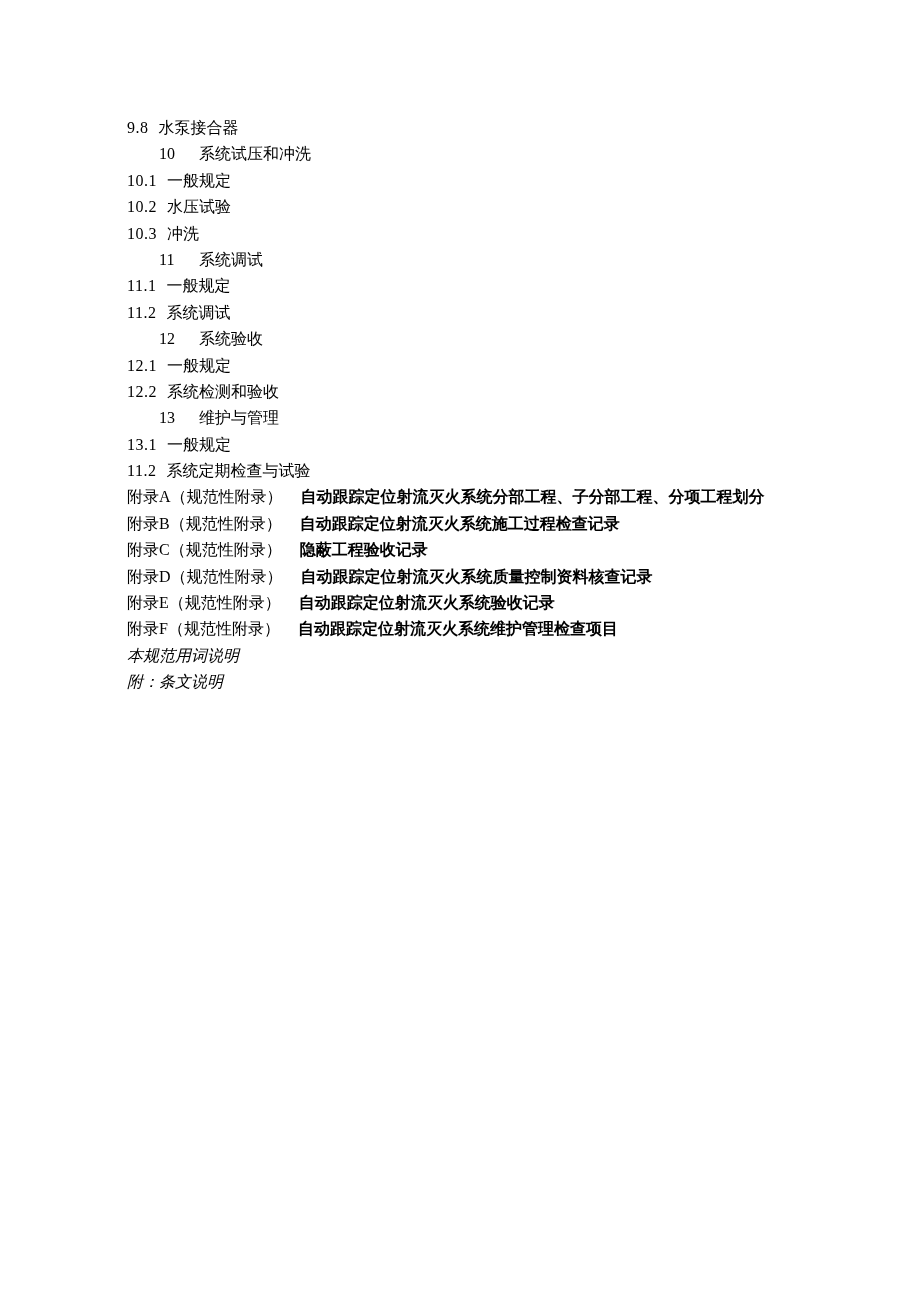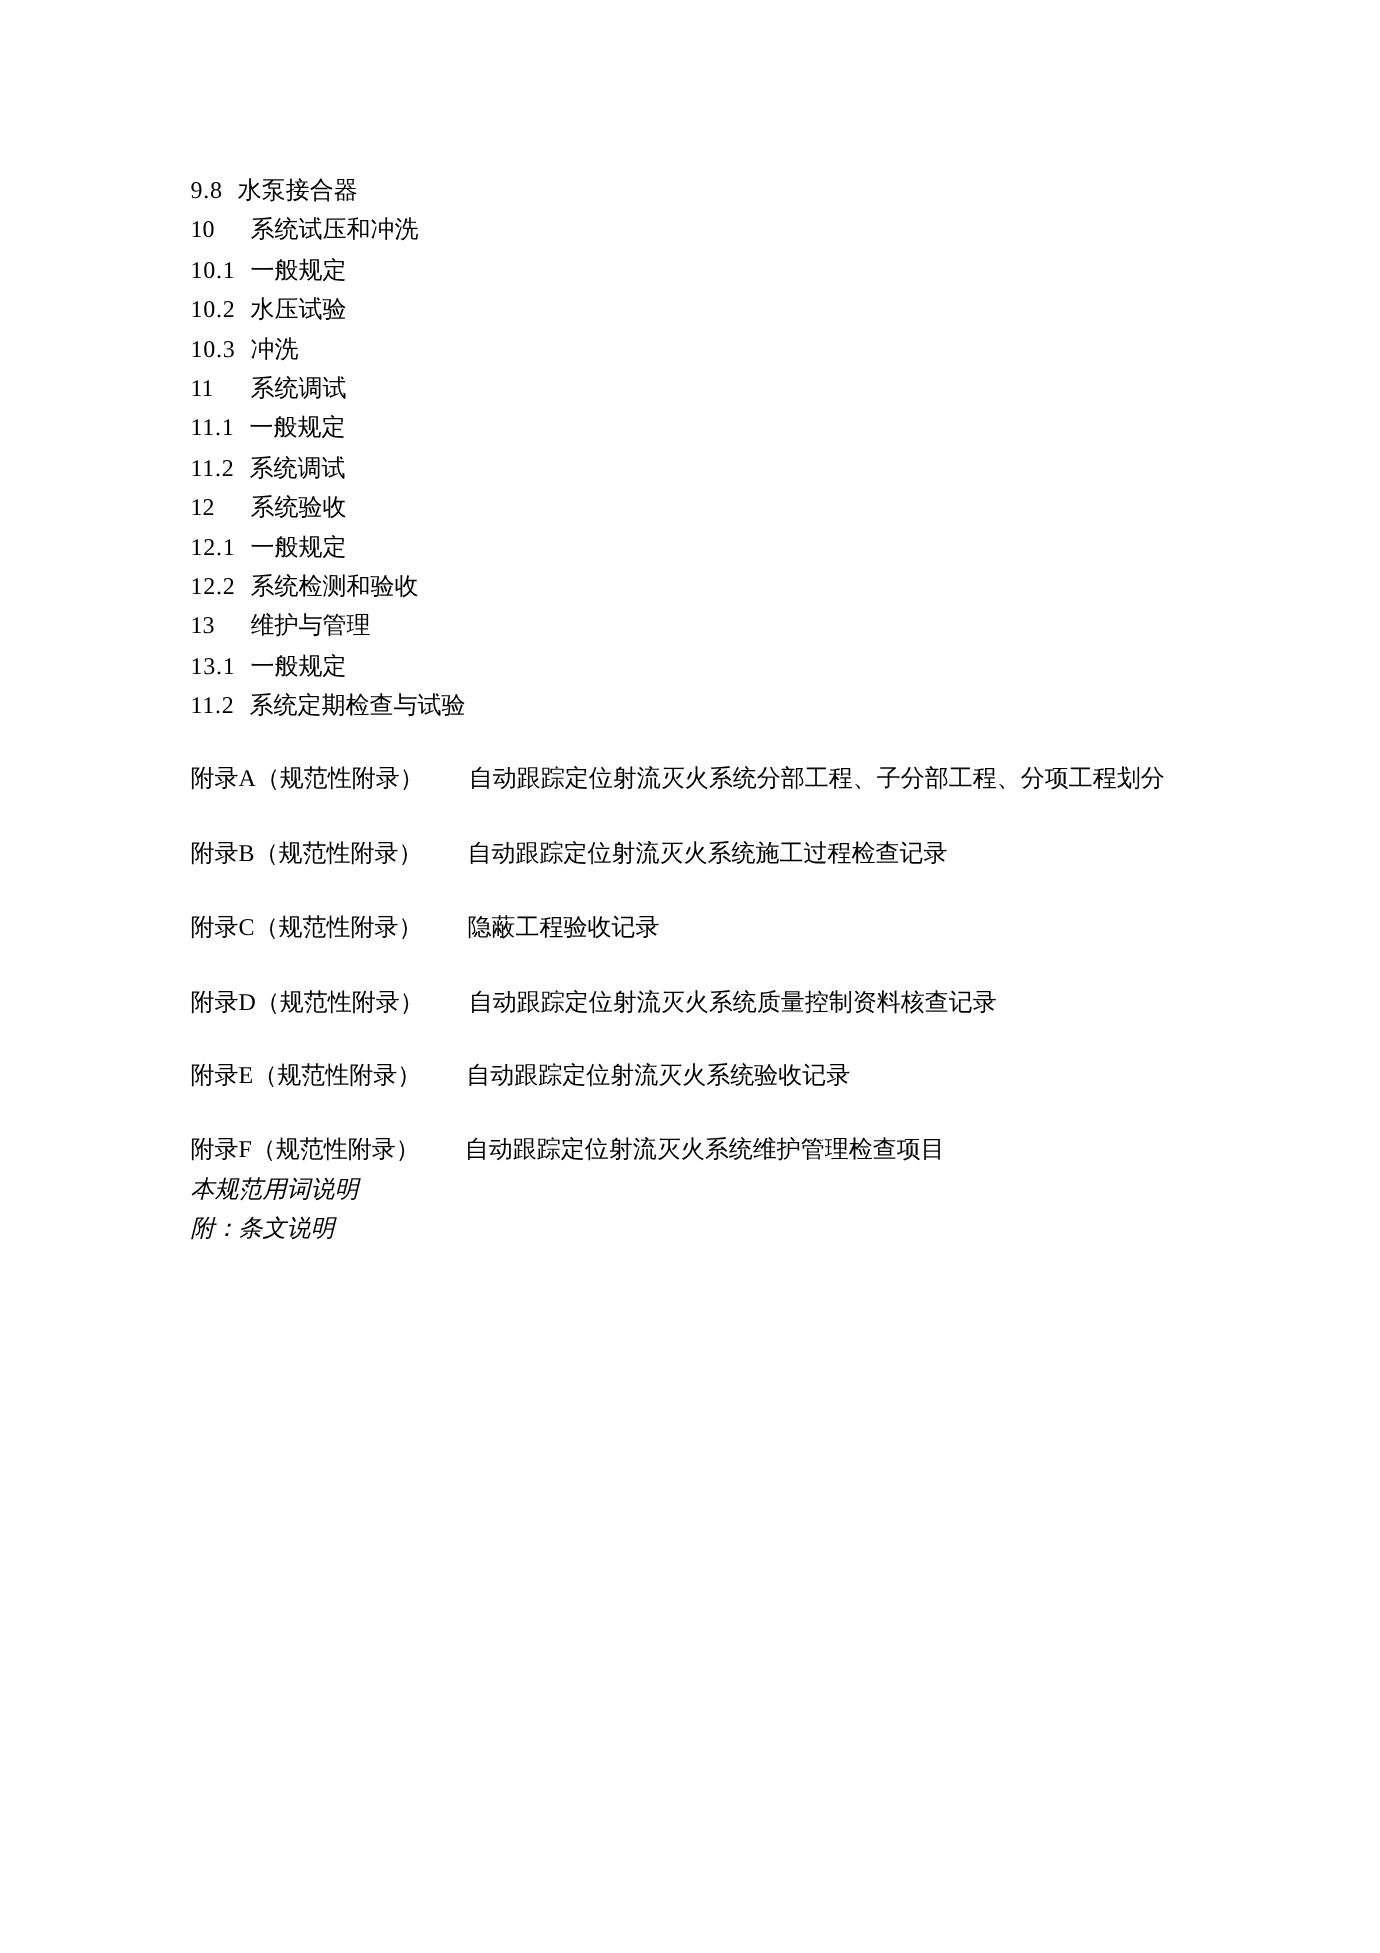--- a/index.html
+++ b/index.html
@@ -24,34 +24,35 @@
       font-family: Liberation Serif, serif;
       display: inline-block;
       letter-spacing: 0.5px;
     }
     .sub-entry .title {
       margin-left: 10px;
     }
     .chapter-entry .num {
       display: inline-block;
       min-width: 28px;
+      margin-left: 32px;
     }
     .chapter-entry .title {
       margin-left: 12px;
       text-align: center;
     }
     .appendix-entry .code {
       display: inline-block;
     }
     .appendix-entry .hint {
       display: inline-block;
-      margin-top: 23px;
     }
     .appendix-entry .title {
-      margin-left: 30px;
+      margin-left: 18px;
+      font-weight: bold;
     }
     .plain-entry {
       display: block;
       font-style: italic;
     }
   </style>
 </head>
 <body>
 
 <div class="toc-entry sub-entry">

